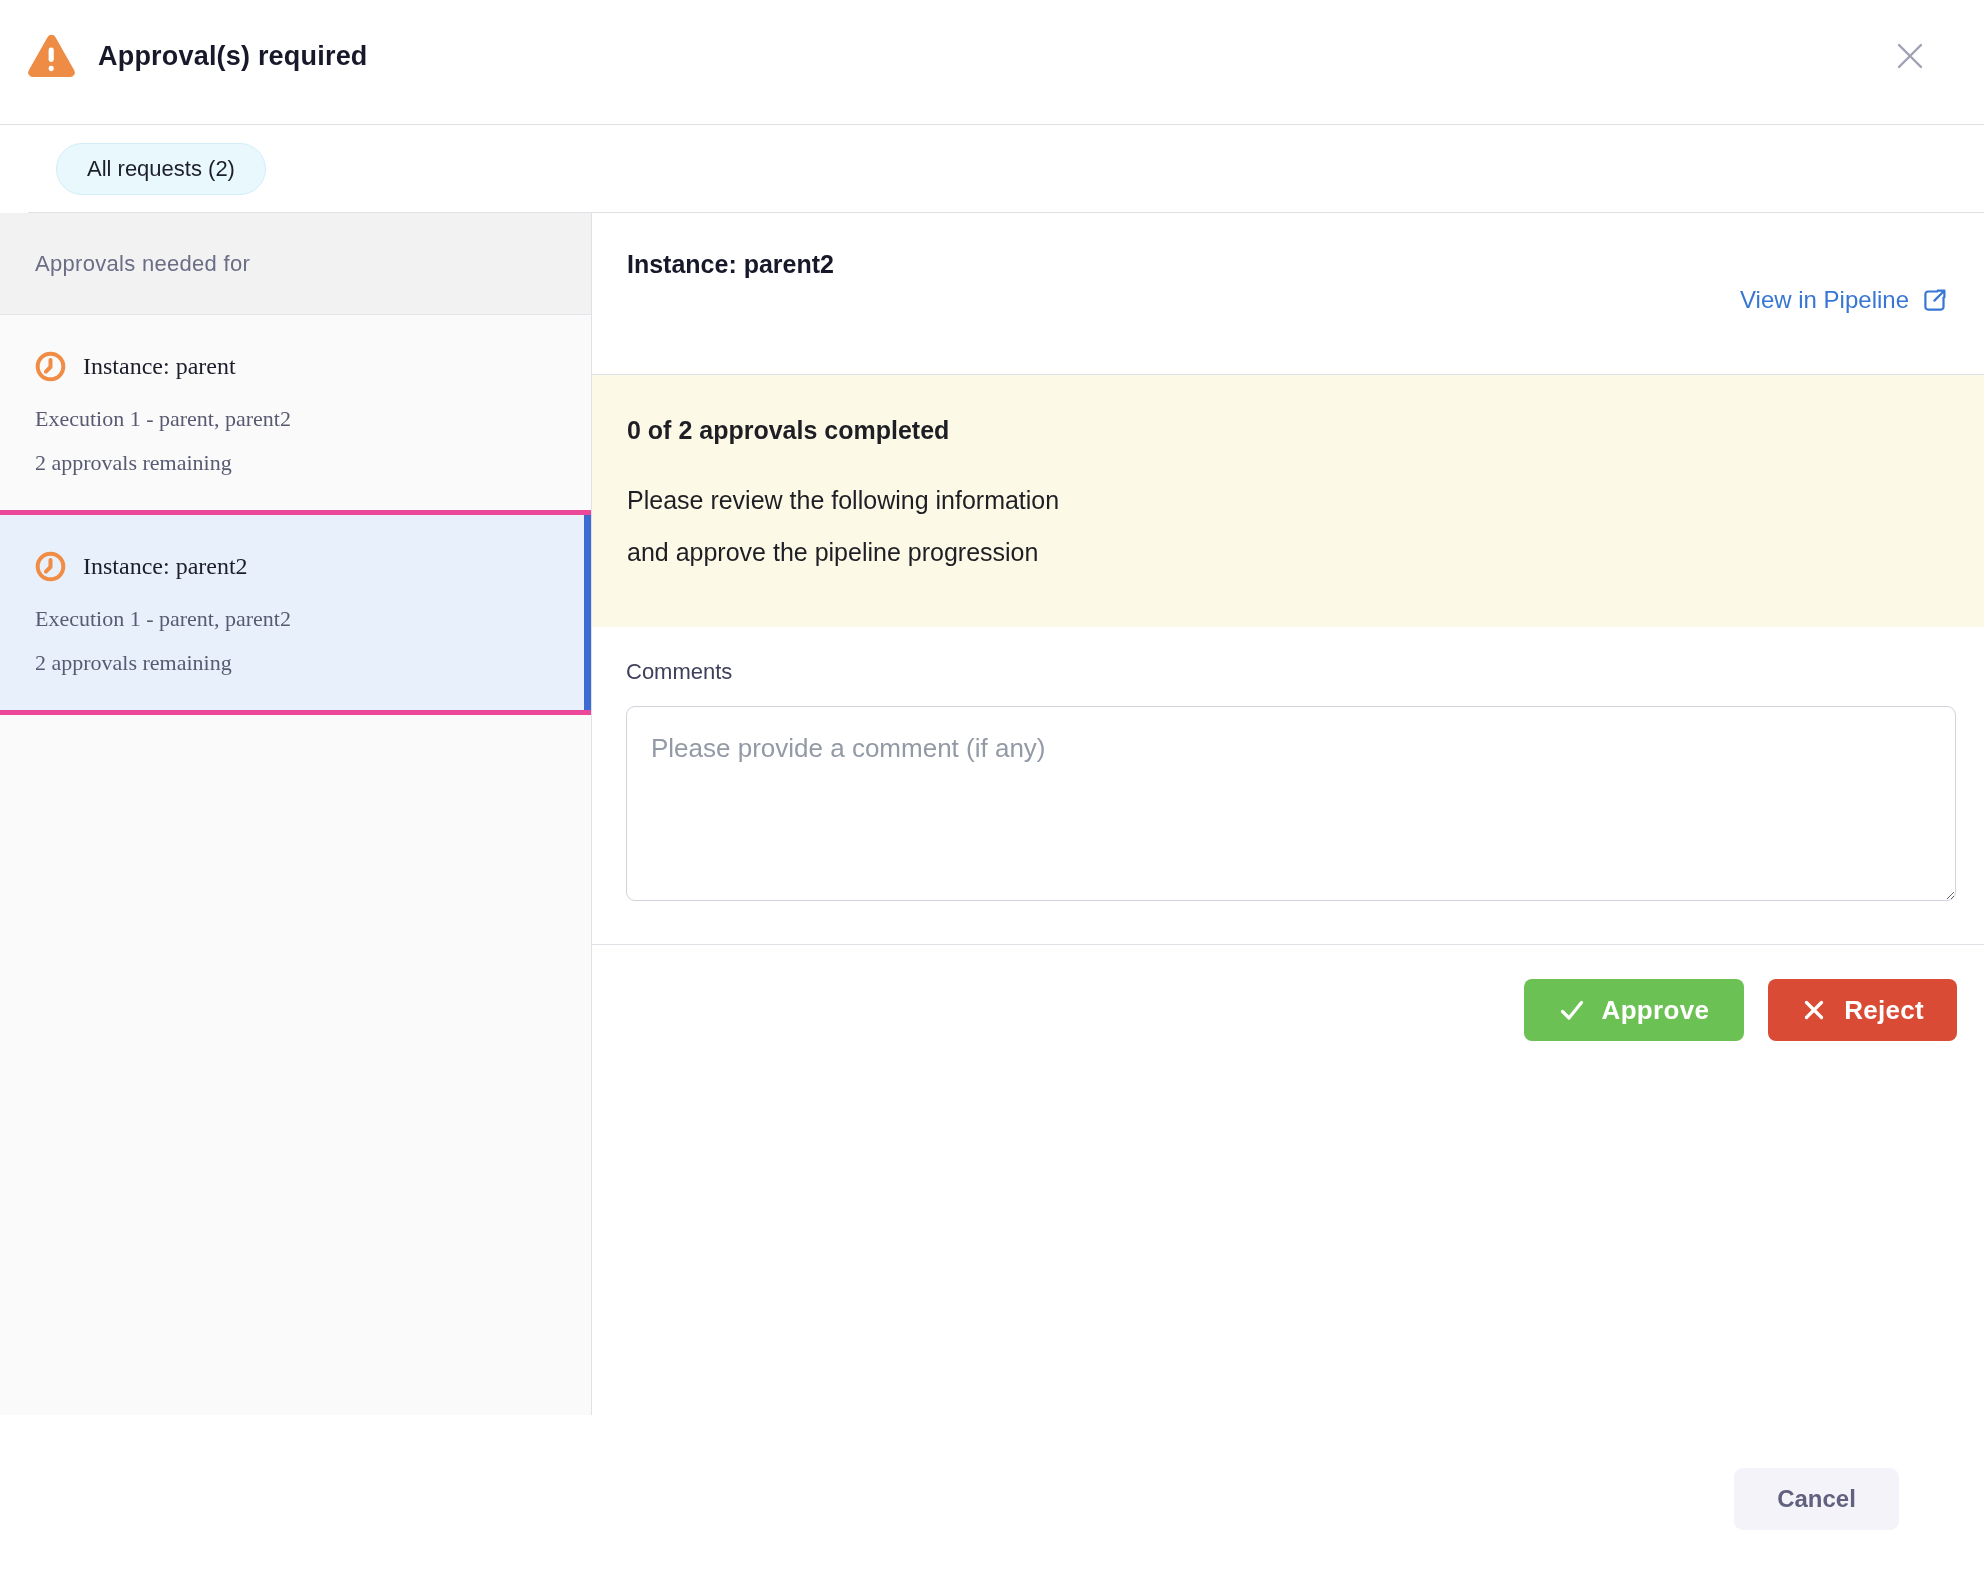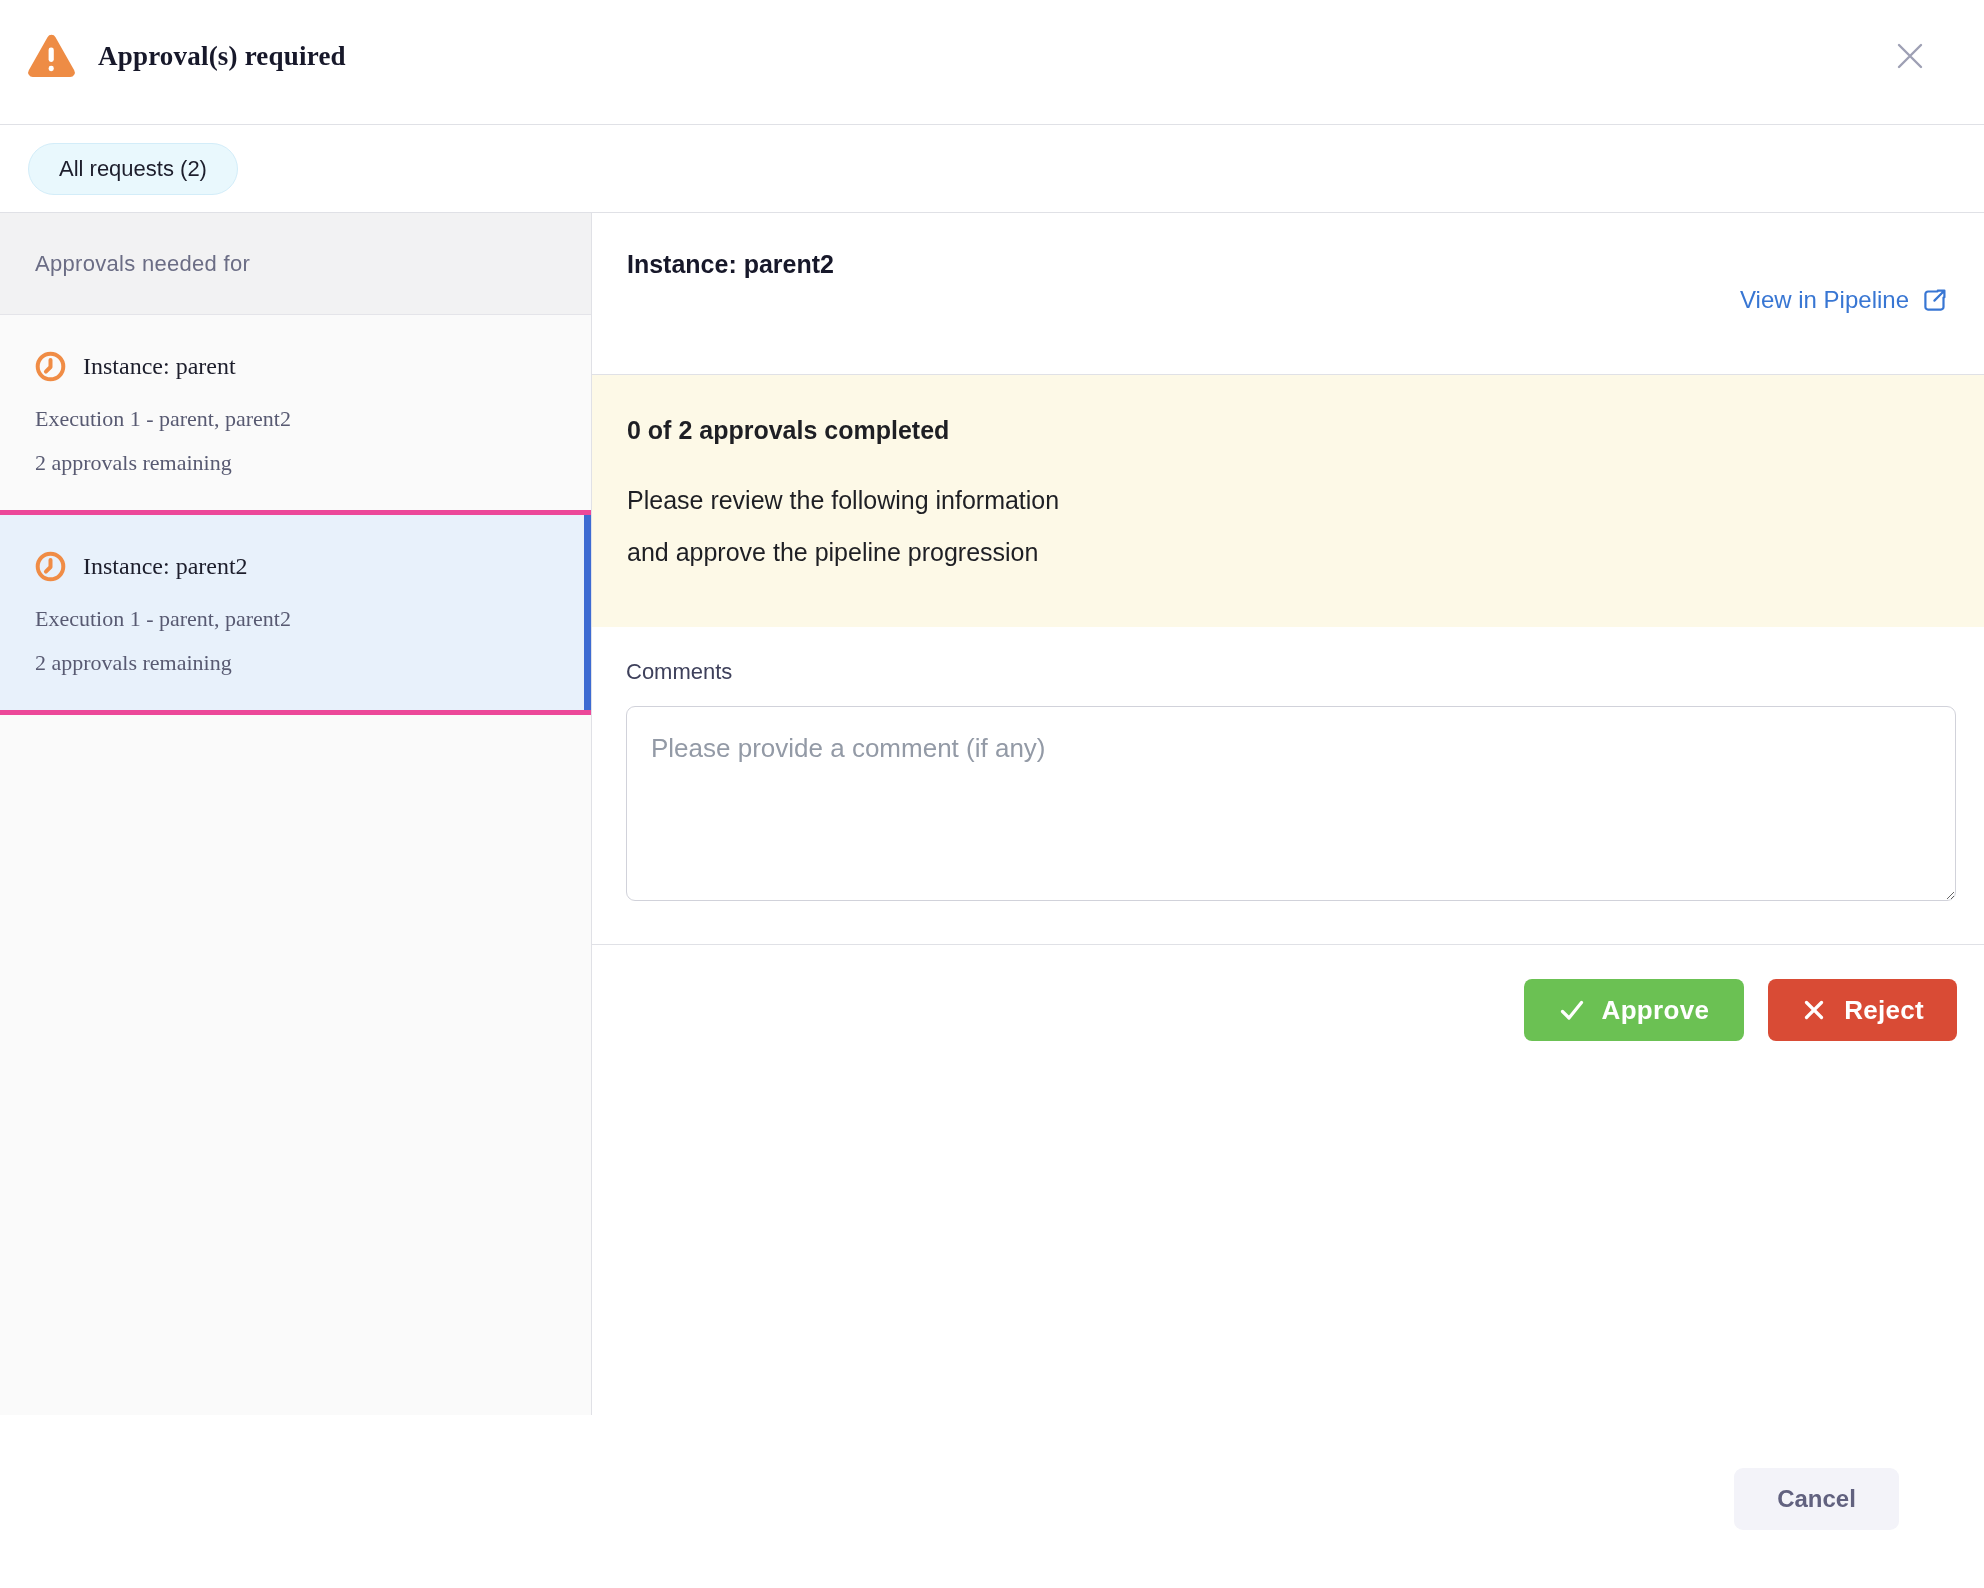--- a/index.html
+++ b/index.html
@@ -7,33 +7,33 @@
   body { font-family: "Liberation Sans", "DejaVu Sans", sans-serif; color: #1c1d2e; }
 
   .app { width: 1984px; height: 1588px; display: flex; flex-direction: column; background: #fff; }
 
   
   .modal-header {
     height: 125px; flex: 0 0 125px;
     display: flex; align-items: center;
     padding: 0 54px 12px 26px;
     border-bottom: 1px solid #e0e1e6;
-    font-family: Liberation Serif, serif;
   }
   .warn-icon { width: 50px; height: 46px; margin-right: 22px; flex: 0 0 auto; }
   .modal-title { font-size: 27px; font-weight: bold; color: #17182a; letter-spacing: 0.2px; }
   .spacer { flex: 1; }
   .close-btn { width: 40px; height: 40px; display: flex; align-items: center; justify-content: center; cursor: pointer; background: none; border: none; }
 
   
   .tab-row {
     height: 88px; flex: 0 0 88px;
     display: flex; align-items: center;
     padding: 0 28px;
     border-bottom: 1px solid #e0e1e6;
+    margin-left: 28px;
   }
   .pill {
     background: #e9f8fd;
     border: 1px solid #d3edf9;
     border-radius: 999px;
     height: 52px;
     display: inline-flex; align-items: center;
     padding: 0 30px;
     font-size: 22px; color: #1d1e2c;
     cursor: pointer;

